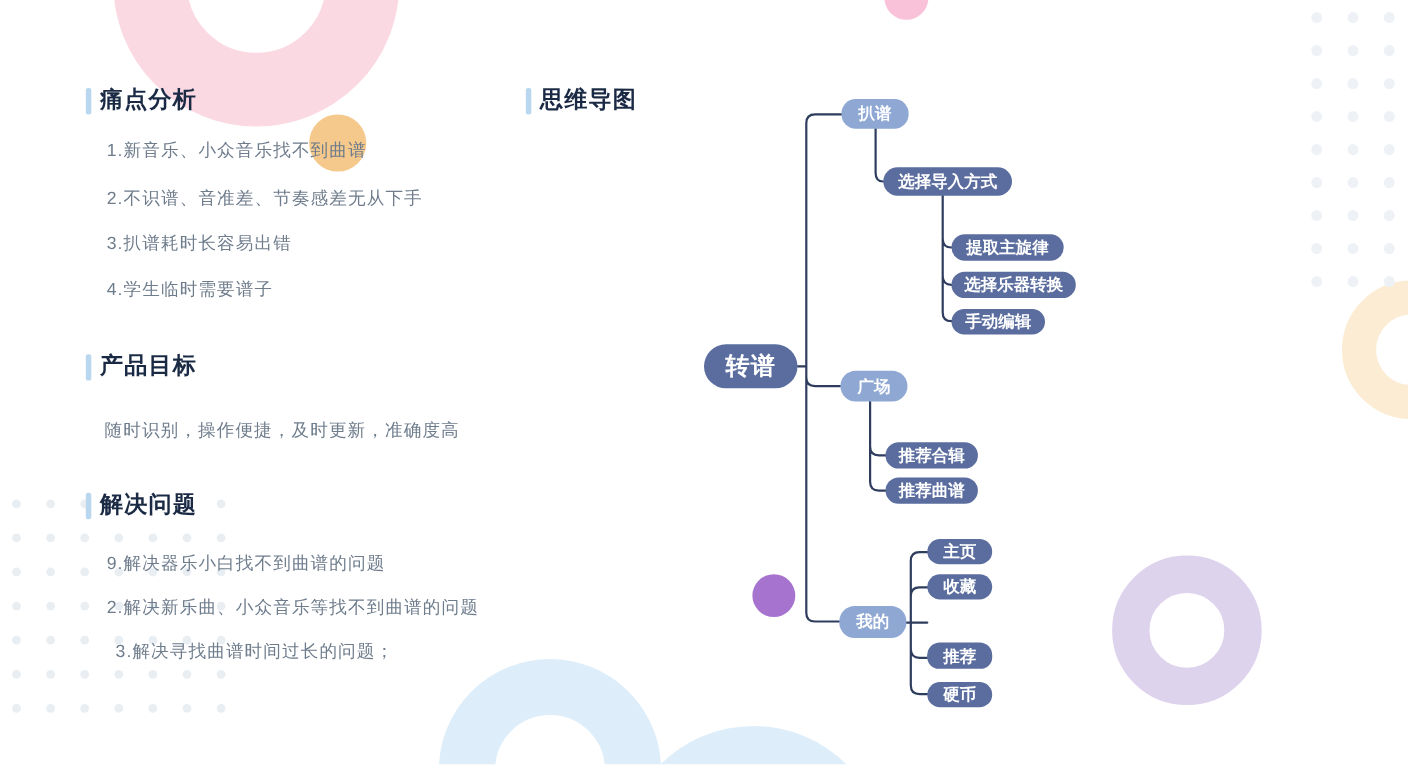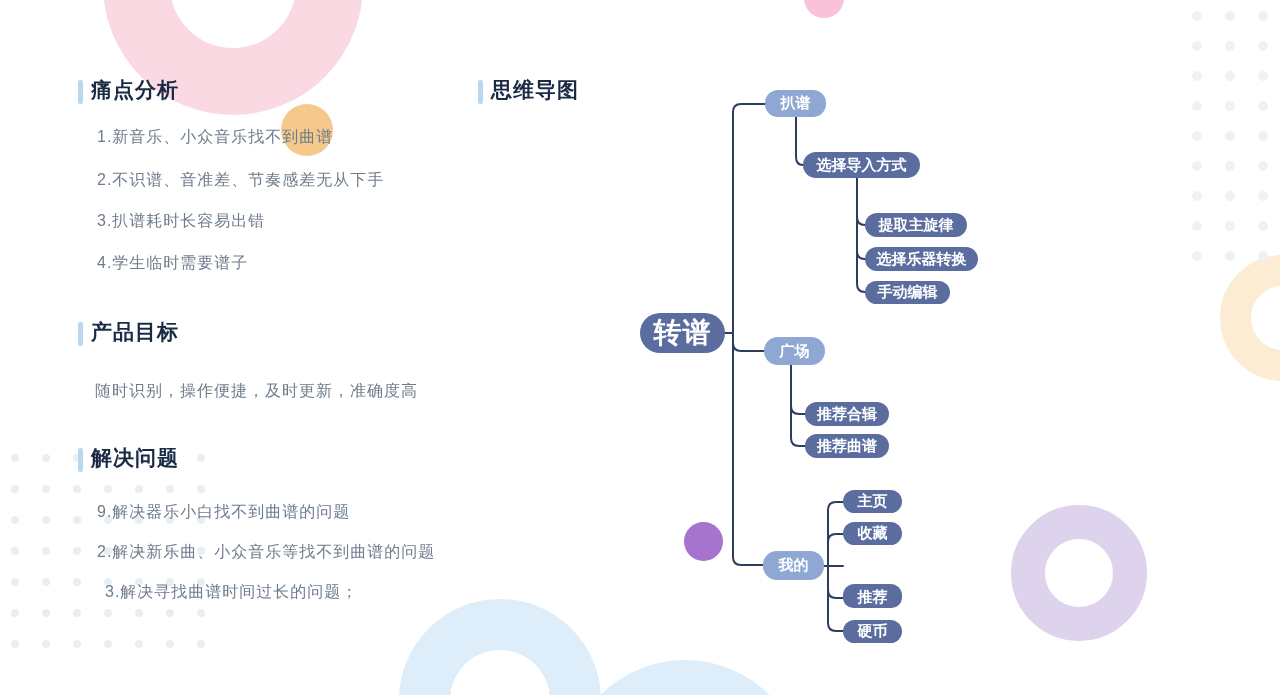--- a/index.html
+++ b/index.html
@@ -31,21 +31,21 @@
   .heading .txt{font-size:21px;font-weight:700;color:var(--heading);letter-spacing:1px;white-space:nowrap;}
   .item{position:absolute;font-size:16px;color:var(--body-text);letter-spacing:1px;white-space:nowrap;z-index:2;}
 
   
   .connectors{position:absolute;left:0;top:0;z-index:1;pointer-events:none;}
   .connectors path{stroke:var(--line);stroke-width:2;fill:none;stroke-linecap:round;}
   .pill{position:absolute;display:flex;align-items:center;justify-content:center;
         color:#ffffff;font-weight:700;font-size:15px;border-radius:13px;white-space:nowrap;z-index:2;}
   .pill.light{background:var(--node-light);}
   .pill.dark{background:var(--node-dark);}
-  #node-root{left:640px;top:313px;width:85px;height:40px;font-size:28px;border-radius:21px;letter-spacing:1px;}
+  #node-root{left:640px;top:313px;width:85px;height:40px;font-size:22px;border-radius:21px;letter-spacing:1px;}
   #node-b0    {left:765px;top:90px; width:61px; height:27px;}
   #node-b0c0  {left:803px;top:152px;width:117px;height:26px;}
   #node-b0c0-0{left:865px;top:213px;width:102px;height:24px;border-radius:12px;}
   #node-b0c0-1{left:865px;top:247px;width:113px;height:24px;border-radius:12px;}
   #node-b0c0-2{left:865px;top:281px;width:85px; height:23px;border-radius:12px;}
   #node-b1    {left:764px;top:337px;width:61px; height:28px;border-radius:14px;}
   #node-b1-0  {left:805px;top:402px;width:84px; height:24px;border-radius:12px;}
   #node-b1-1  {left:805px;top:434px;width:84px; height:24px;border-radius:12px;}
   #node-b2    {left:763px;top:551px;width:61px; height:29px;border-radius:14px;}
   #node-b2-0  {left:843px;top:490px;width:59px; height:23px;border-radius:12px;}

